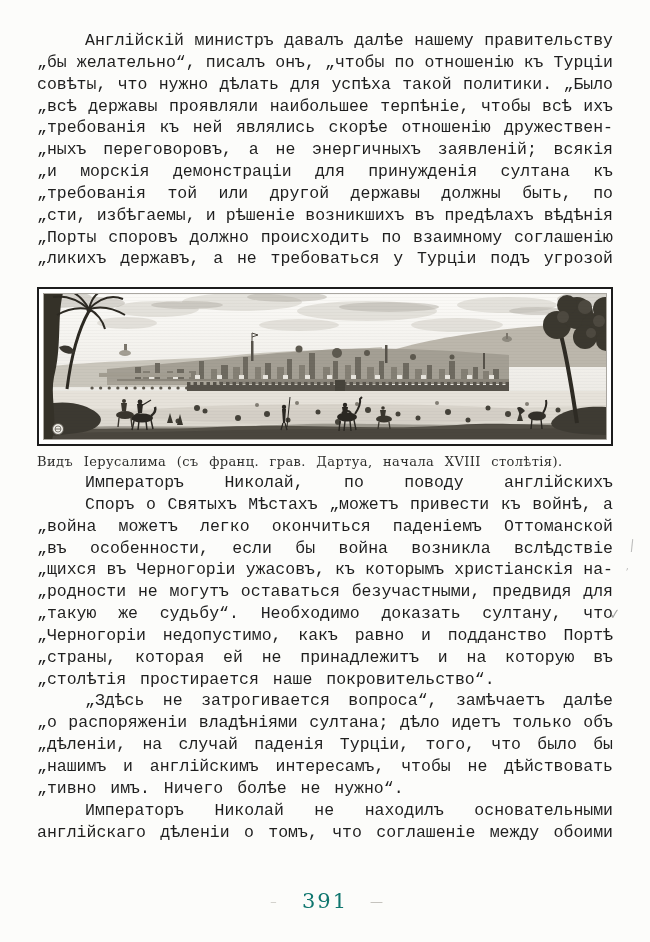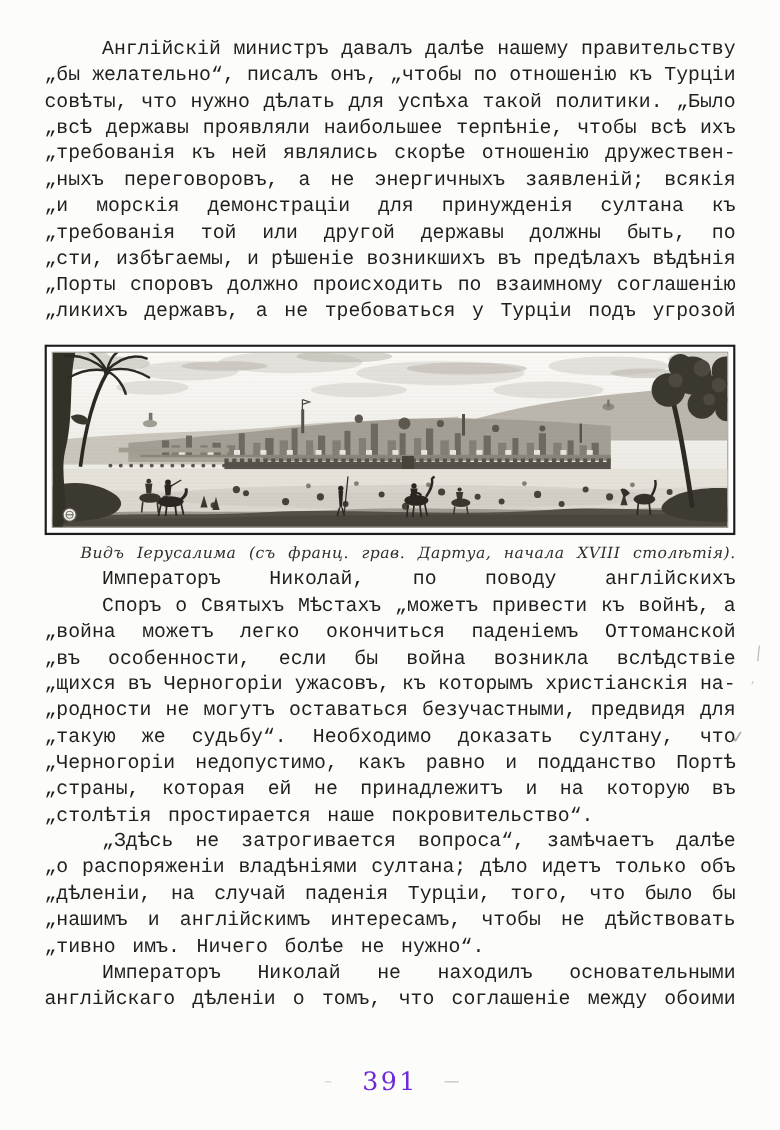--- a/index.html
+++ b/index.html
@@ -19,29 +19,29 @@
     text-align-last:justify;
     height:21.85px;line-height:21.85px;
     overflow:hidden;white-space:normal;
   }
   .line.indent{text-indent:48px;}
   .line.short{text-align-last:left;word-spacing:4px;}
   
   .figure-block{position:absolute;left:37px;top:287px;width:576px;}
   .figure-block svg{display:block;}
   .caption{
-    margin-top:8px;text-align:right;font-style:italic;
+    margin-top:8px;text-align:left;
     font-size:13px;color:#2e2e2c;word-spacing:6px;letter-spacing:.4px;
   }
   
   .footer{
     position:absolute;left:0;top:889px;width:650px;
     display:flex;justify-content:center;align-items:center;gap:22px;
   }
-  .page-number{font-size:21px;letter-spacing:2px;color:#6d28d9;}
+  .page-number{font-size:21px;letter-spacing:2px;color:#0f766e;}
   .dash{color:#a7a49d;font-size:13px;line-height:1;}
   .dash-left{opacity:.55;transform:scaleX(.45);}
   .dash-right{opacity:.75;}
   
   .mark{position:absolute;color:#7c7c7c;pointer-events:none;}
   .mark-bar{left:630px;top:537px;font-size:13px;opacity:.5;transform:rotate(6deg);}
   .mark-tick{left:625px;top:566px;font-size:11px;opacity:.45;}
   .mark-check{left:609px;top:606px;font-size:14px;opacity:.7;transform:rotate(-6deg);}
 </style>
 </head>

